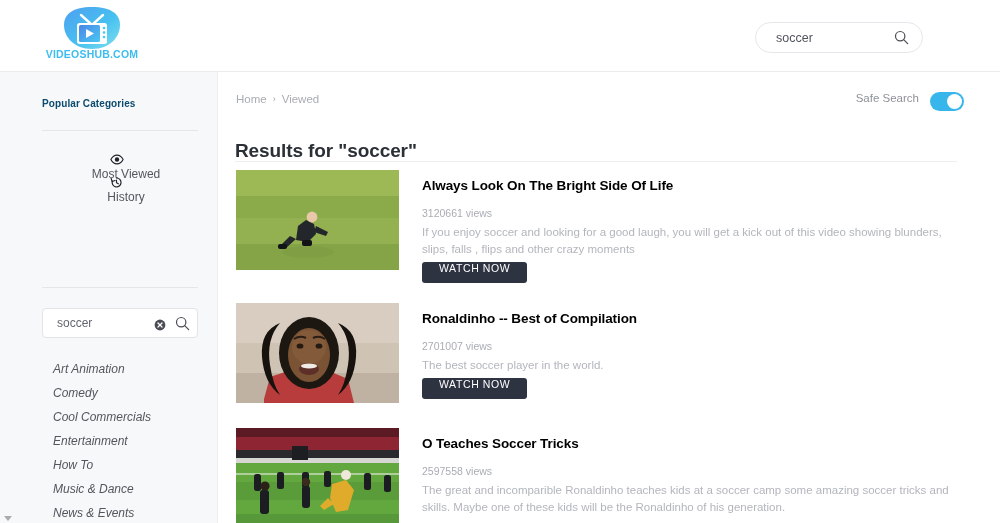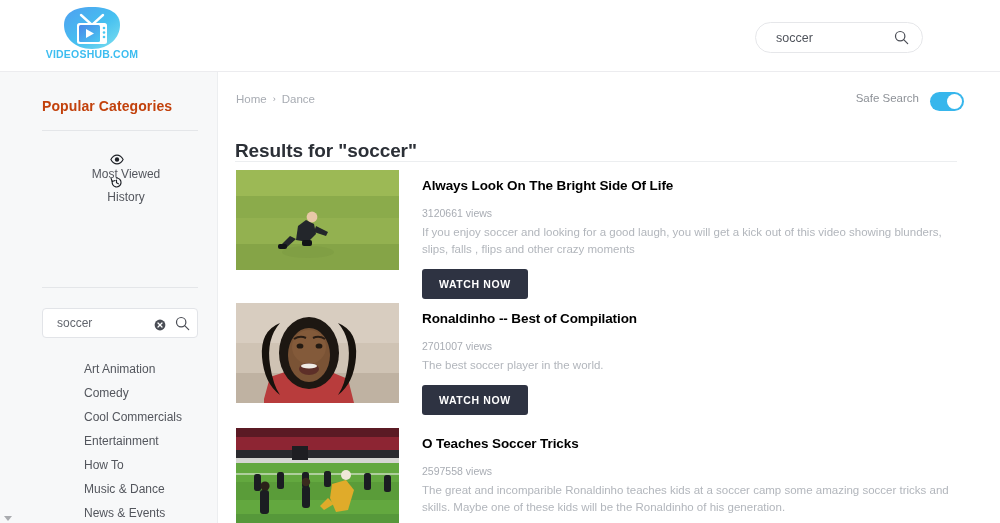--- a/index.html
+++ b/index.html
@@ -82,23 +82,23 @@
   #sidebar {
     position: absolute;
     left: 0; top: 72px;
     width: 218px; height: 451px;
     background: #f7f8f9;
     border-right: 1px solid #eceef0;
   }
   #sidebar-title {
     position: absolute;
     left: 42px; top: 26px;
-    font-size: 14px;
+    font-size: 10px;
     font-weight: bold;
-    color: #c2410c;
+    color: #0c4a6e;
     letter-spacing: 0.1px;
   }
   .divider {
     position: absolute;
     left: 42px;
     width: 156px; height: 1px;
     background: #e4e6e9;
   }
   #divider-1 { top: 58px; }
   #divider-2 { top: 215px; }
@@ -162,26 +162,27 @@
   
   #category-list {
     position: absolute;
     left: 0; top: 285px;
     width: 218px;
   }
   .cat-item {
     display: block;
     height: 24px;
     line-height: 24px;
-    padding-left: 84px;
+    padding-left: 53px;
     font-size: 12px;
     color: #53565d;
     text-decoration: none;
     cursor: pointer;
     white-space: nowrap;
+    font-style: italic;
   }
 
   
   #main {
     position: absolute;
     left: 218px; top: 72px;
     width: 782px; height: 451px;
     background: #ffffff;
     overflow: hidden;
   }
@@ -279,26 +280,25 @@
   }
   .res-desc {
     font-size: 11.5px;
     color: #b2b6bc;
     line-height: 17px;
     margin-top: 5px;
     max-width: 528px;
   }
   .watch-btn {
     display: inline-block;
-    margin-top: 11px;
-    padding: 9px 17px 9px 17px;
+    padding: 0 17px 9px 17px;
     background: #2e3342;
     color: #ffffff;
     font-size: 10.5px;
-    font-weight: bold;
+    font-weight: normal;
     letter-spacing: 0.6px;
     border: none;
     border-radius: 3px;
     text-decoration: none;
     cursor: pointer;
     font-family: "Liberation Sans", sans-serif;
   }
 
   
   #scroll-arrow {
@@ -413,21 +413,21 @@
         <polygon points="1,3 9,3 5,8" fill="#6b6e74"></polygon>
       </svg>
     </span>
   </div>
 
   <div id="main">
 
     <div id="breadcrumb">
       <a href="#">Home</a>
       <span class="sep">›</span>
-      <span>Dance</span>
+      <span>Viewed</span>
     </div>
 
     <div id="safe-search">
       <span id="safe-search-label">Safe Search</span>
       <span id="safe-search-toggle" style="background: rgb(55, 182, 236);">
         <span class="knob" style="left: 17px;"></span>
       </span>
     </div>
 
     <h1 id="page-title">Results for "soccer"</h1>

